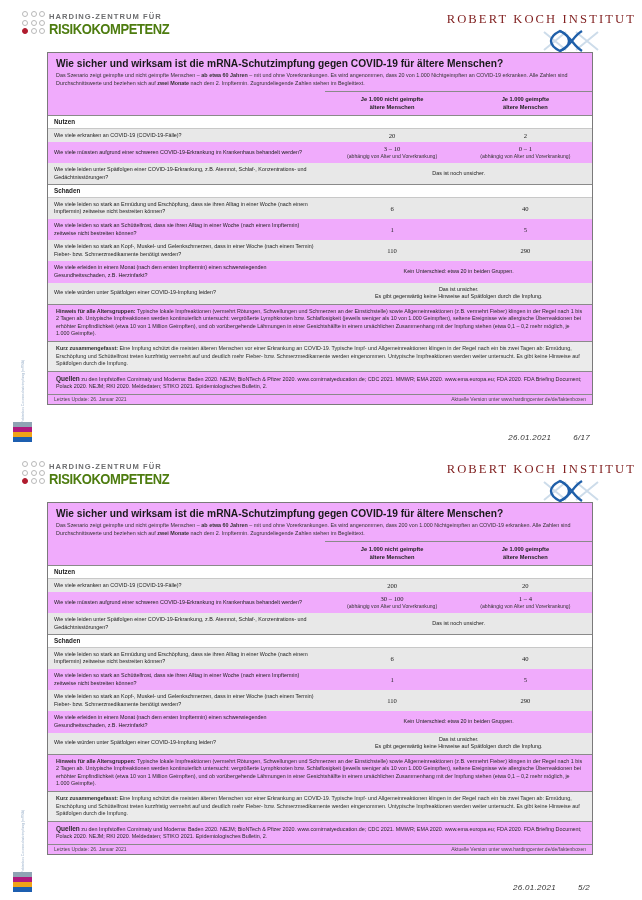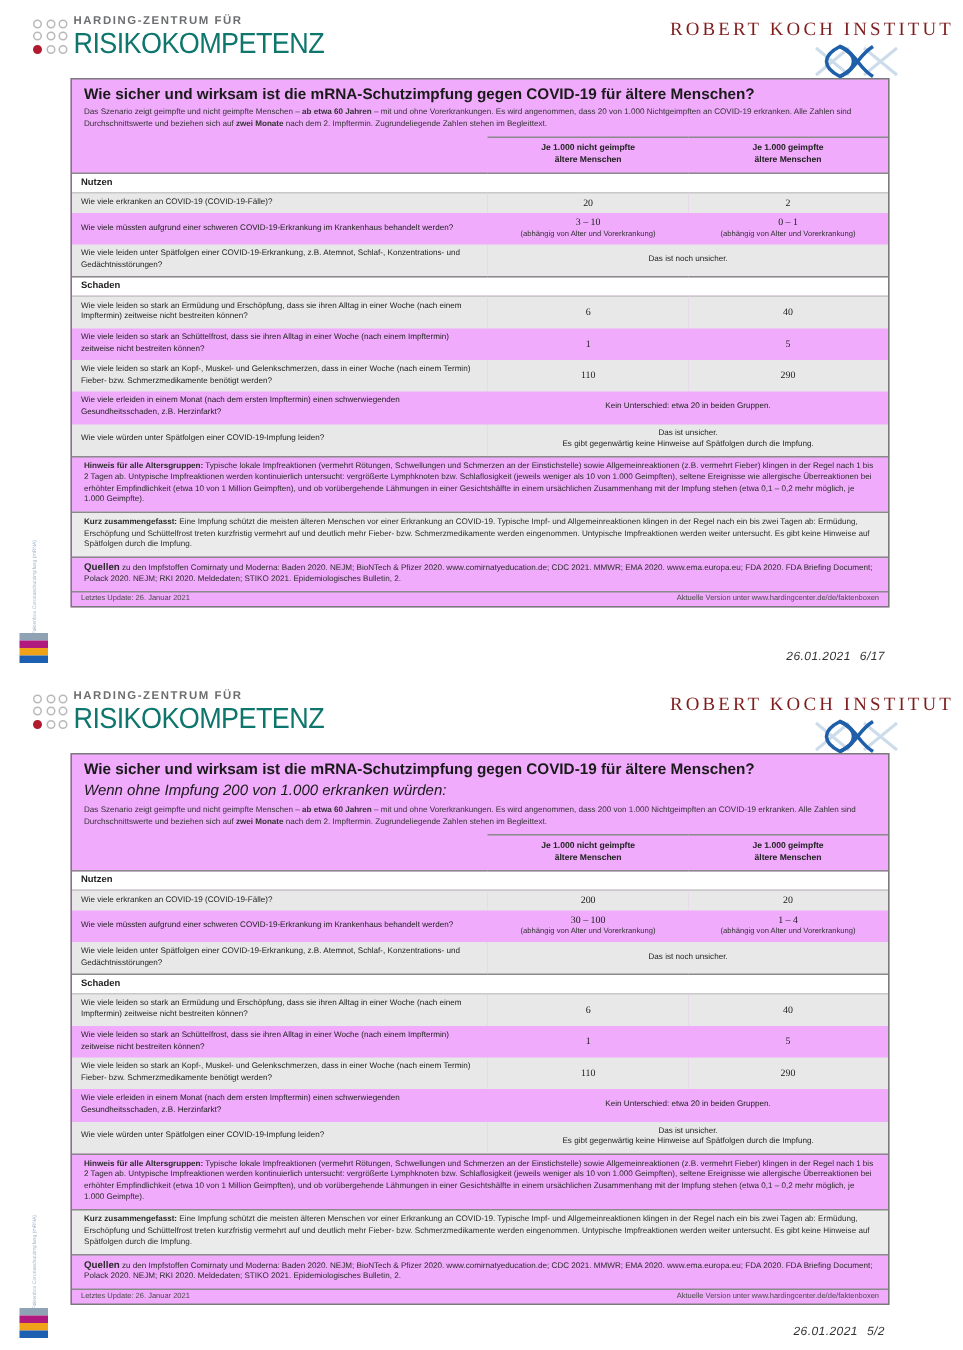--- a/index.html
+++ b/index.html
@@ -37,22 +37,22 @@
     display:block;width:6px;height:6px;border-radius:50%;
     border:1px solid #b9b9b9;box-sizing:border-box;
   }
   .dots i.filled{background:#b01b2e;border-color:#b01b2e;}
   .hz-text{line-height:1;}
   .hz-line1{
     font-size:7.6px;letter-spacing:1.05px;font-weight:bold;
     color:#6d6e70;white-space:nowrap;margin-bottom:1px;
   }
   .hz-line2{
-    font-size:18px;font-weight:normal;letter-spacing:-0.4px;
-    color:#0f766e;white-space:nowrap;
+    font-size:13px;font-weight:bold;letter-spacing:-0.4px;
+    color:#4d7c0f;white-space:nowrap;
     transform:scaleY(1.08);transform-origin:left top;
   }
   .rki{
     position:absolute;right:6px;top:12px;text-align:right;
   }
   .rki-text{
     font-family:"Liberation Serif", serif;
     font-size:12.6px;letter-spacing:2.1px;color:#7f1d1d;
     white-space:nowrap;
   }
@@ -153,21 +153,21 @@
     border-top:1px solid #8a8a8a;
     display:flex;justify-content:space-between;
     font-size:5px;color:#4a4a4a;
     padding:1px 6px 2px 6px;
   }
   .pagefoot{
     position:absolute;right:52px;bottom:8px;
     font-size:8px;font-style:italic;color:#333;
     letter-spacing:0.3px;
   }
-  .pagefoot span.pn{margin-left:6px;font-style:italic;}
+  .pagefoot span.pn{margin-left:22px;font-style:italic;}
 </style>
 </head>
 <body>
 
 <div class="page">
 
   <div class="hdr">
     <div class="hz-logo">
       <div class="dots">
         <i></i>
@@ -323,21 +323,20 @@
     <div class="bars">
       <b class="b1"></b>
         <b class="b2"></b>
         <b class="b3"></b>
         <b class="b4"></b>
     </div>
   </div>
 
   <div class="box">
     <div class="title">Wie sicher und wirksam ist die mRNA-Schutzimpfung gegen COVID-19 für ältere Menschen?</div>
-    <div class="subtitle">Wenn ohne Impfung 200 von 1.000 erkranken würden:</div>
     <div class="intro"><span>Das Szenario zeigt geimpfte und nicht geimpfte Menschen – </span><b>ab etwa 60 Jahren</b><span> – mit und ohne Vorerkrankungen. Es wird angenommen, dass 200 von 1.000 Nichtgeimpften an COVID-19 erkranken. Alle Zahlen sind Durchschnittswerte und beziehen sich auf </span><b>zwei Monate</b><span> nach dem 2. Impftermin. Zugrundeliegende Zahlen stehen im Begleittext.</span></div>
 
     <table class="fb">
       <colgroup>
           <col class="c1">
           <col class="c2">
           <col class="c3">
         </colgroup>
       <tbody>
         <tr class="colhead">

